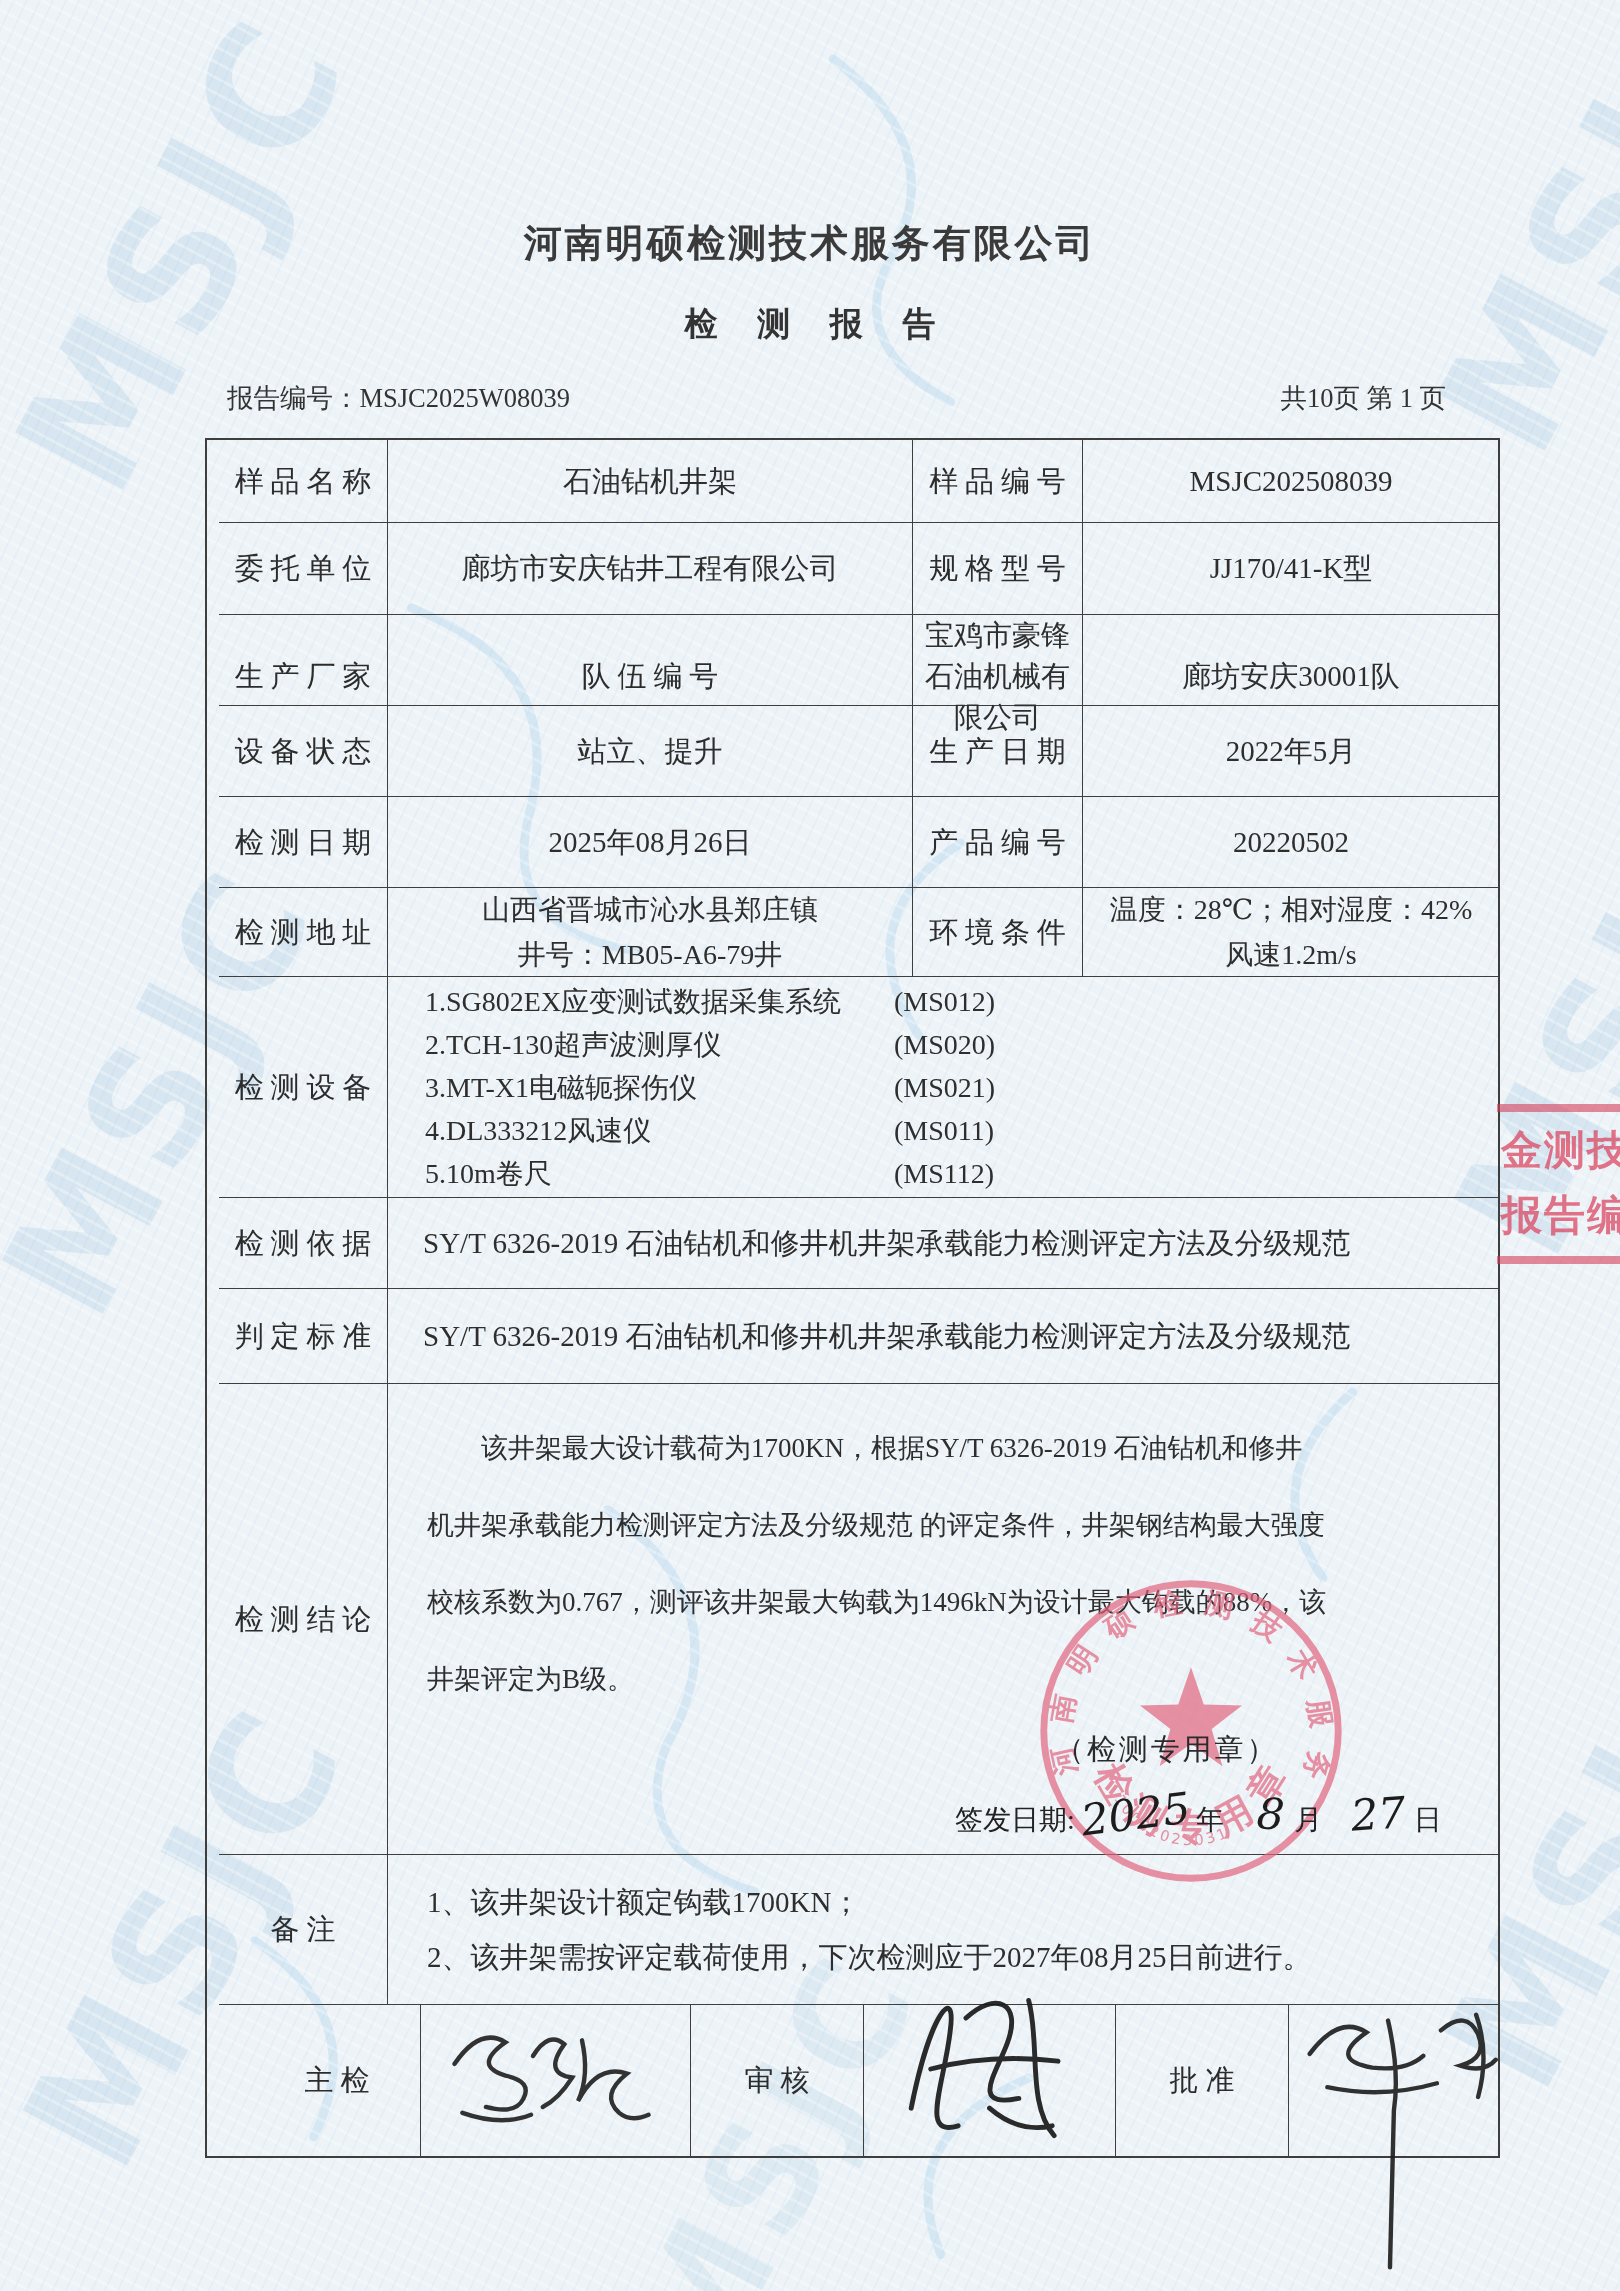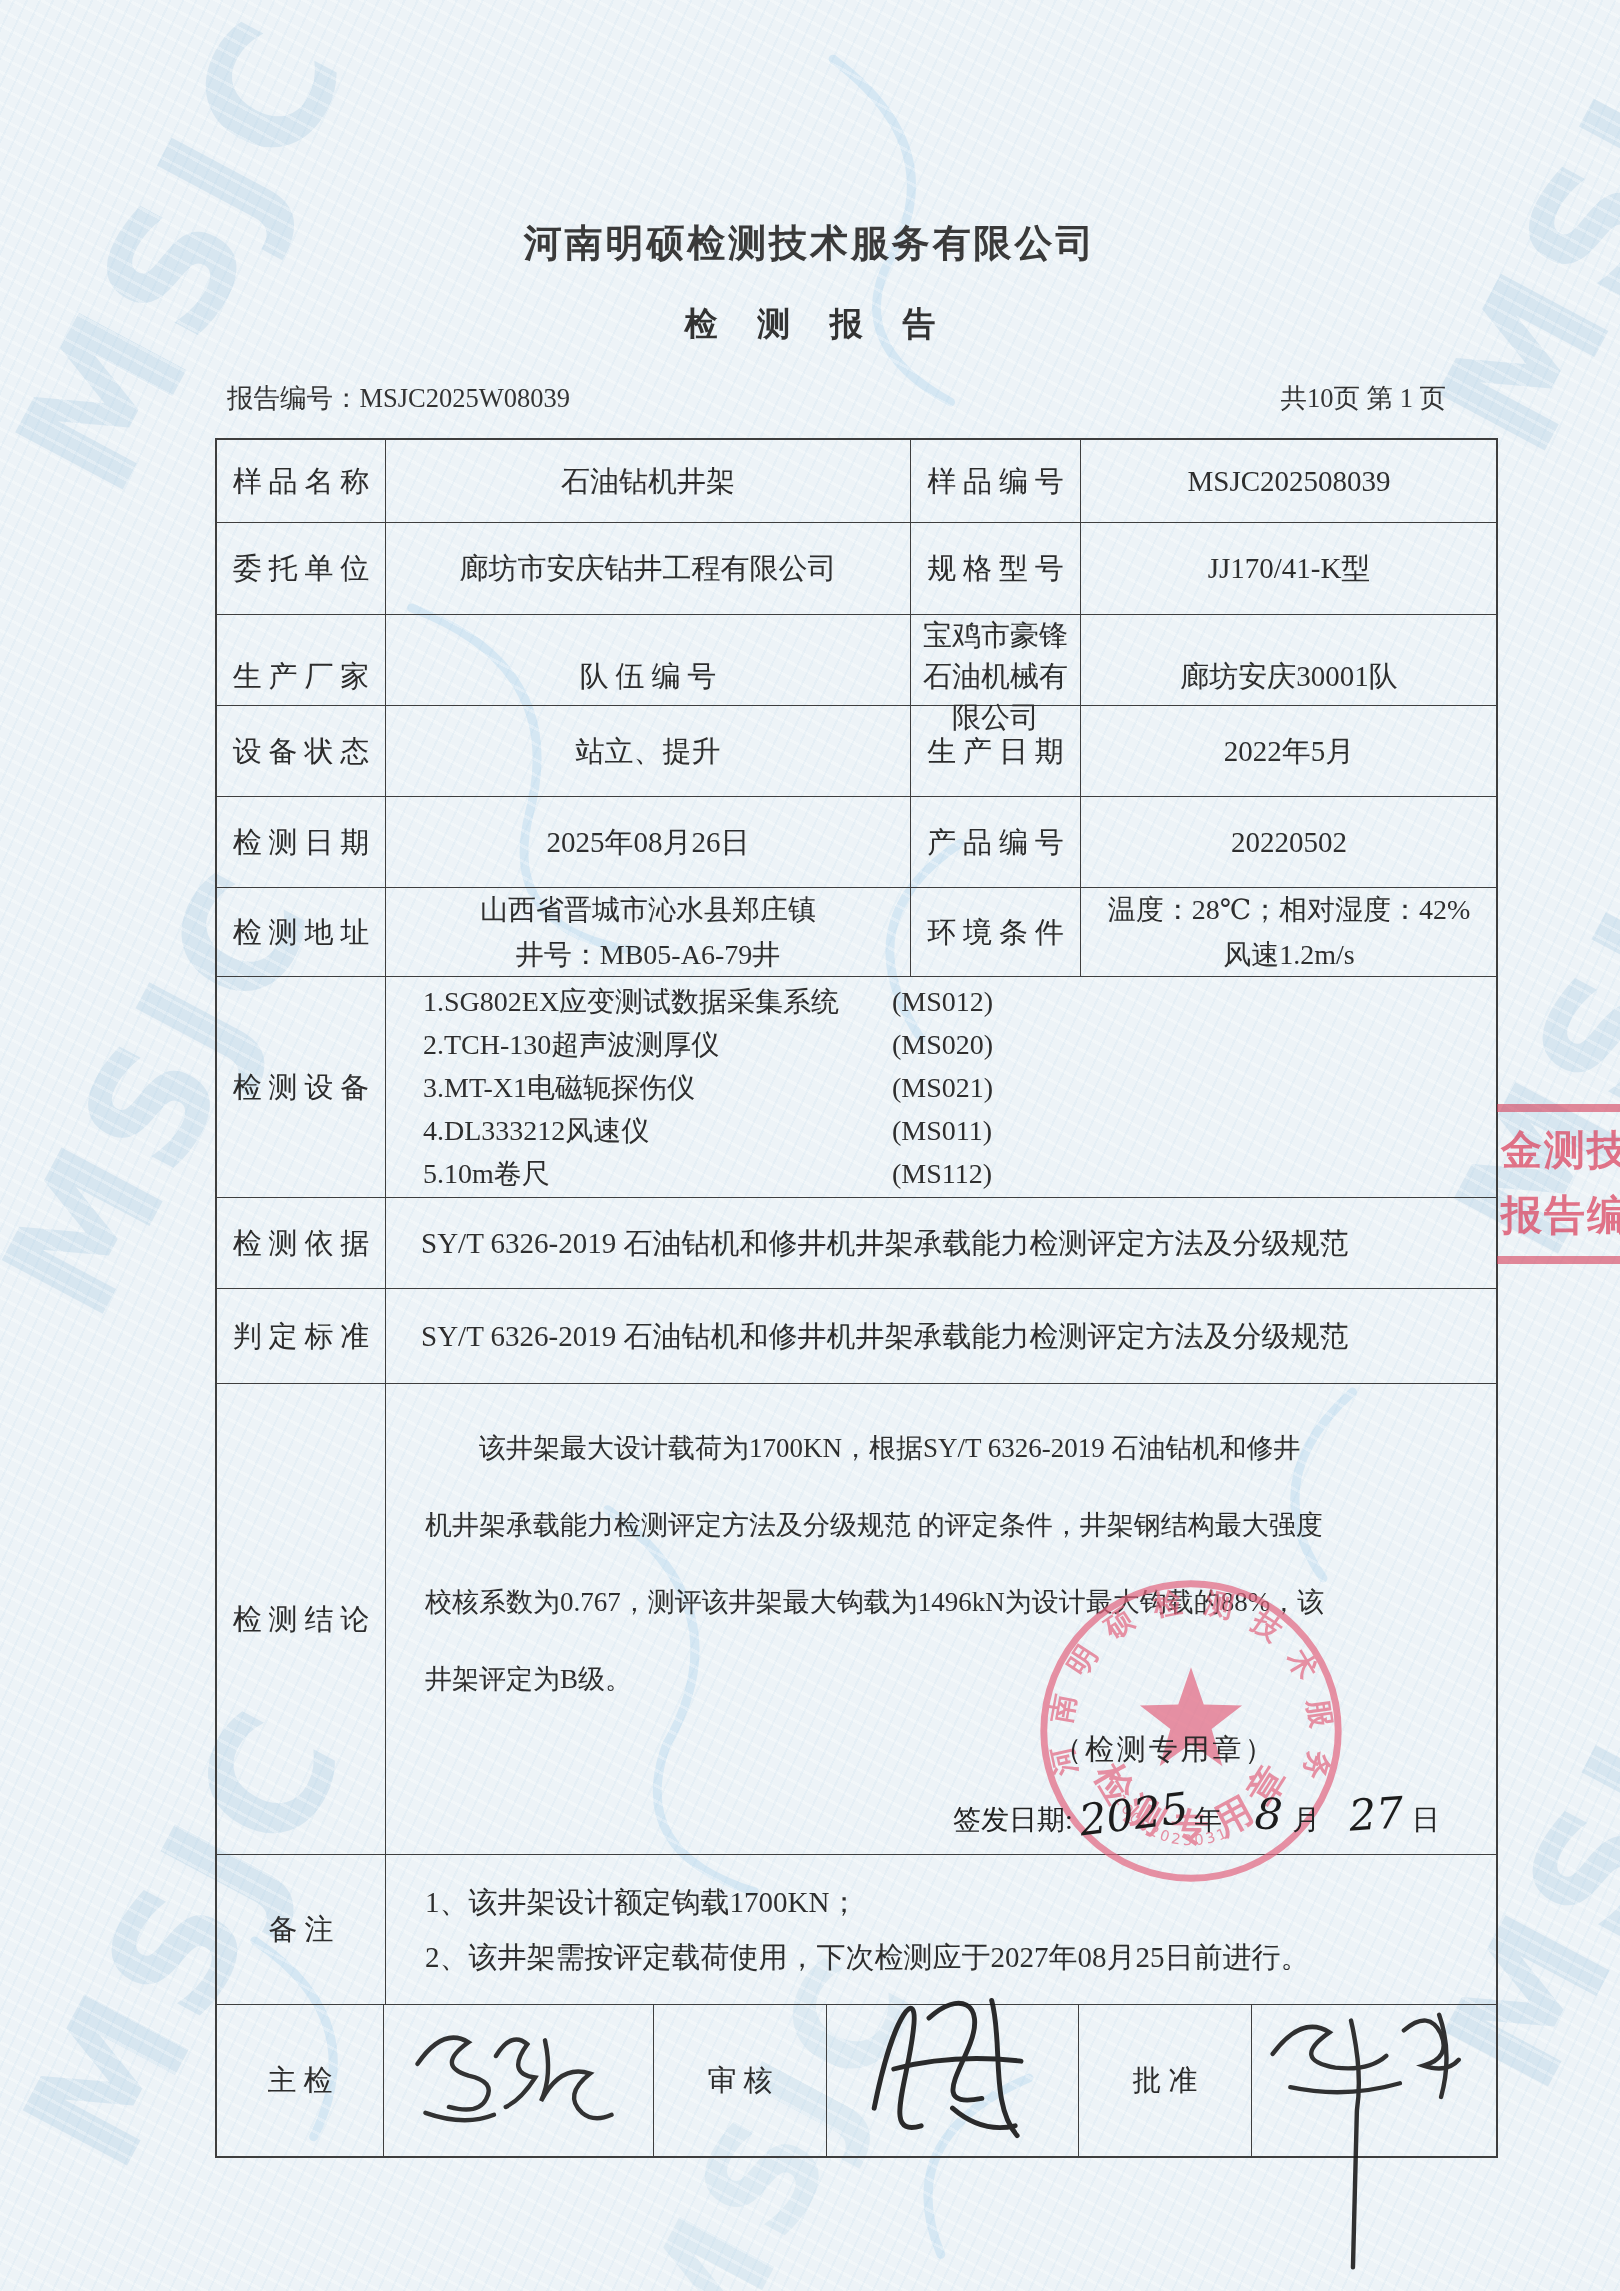--- a/index.html
+++ b/index.html
@@ -30,28 +30,29 @@
     position:absolute;top:302px;left:0;width:100%;text-align:center;
     font-size:33px;font-weight:600;letter-spacing:15.7px;text-indent:15.7px;color:#333;
   }
   .meta-row{
     position:absolute;top:380px;left:227px;right:174px;
     display:flex;justify-content:space-between;align-items:baseline;
     font-size:26.5px;color:#333;
   }
 
   .report-table{
-    position:absolute;left:215px;top:438px;width:1279px;
+    position:absolute;left:205px;top:438px;width:1279px;
     border:2.9px solid #3e3e3e;
+    padding-left:12px;
   }
   .tr{display:grid;border-bottom:1.7px solid #3e3e3e;}
   .tr:last-child{border-bottom:none;}
   .cols4{grid-template-columns:169px 525px 170px 416px;}
   .cols2{grid-template-columns:169px 1111px;}
-  .cols6{grid-template-columns:167px 270px 173px 252px 173px 244px;}
+  .cols6{grid-template-columns:167px 270px 173px 252px 173px 244px;margin-left:35px;}
   .c{
     border-right:1.7px solid #3e3e3e;
     display:flex;align-items:center;justify-content:center;
     font-size:29px;line-height:41px;text-align:center;position:relative;
   }
   .c:last-child{border-right:none;}
   .lbl{letter-spacing:6.9px;text-indent:6.9px;color:#2c2c2c;}
   .two-line{flex-direction:column;gap:3.9px;}
   .two-line .sub{display:block;font-size:28px;line-height:41px;text-align:right;}
   .addr-block{text-align:left;}

